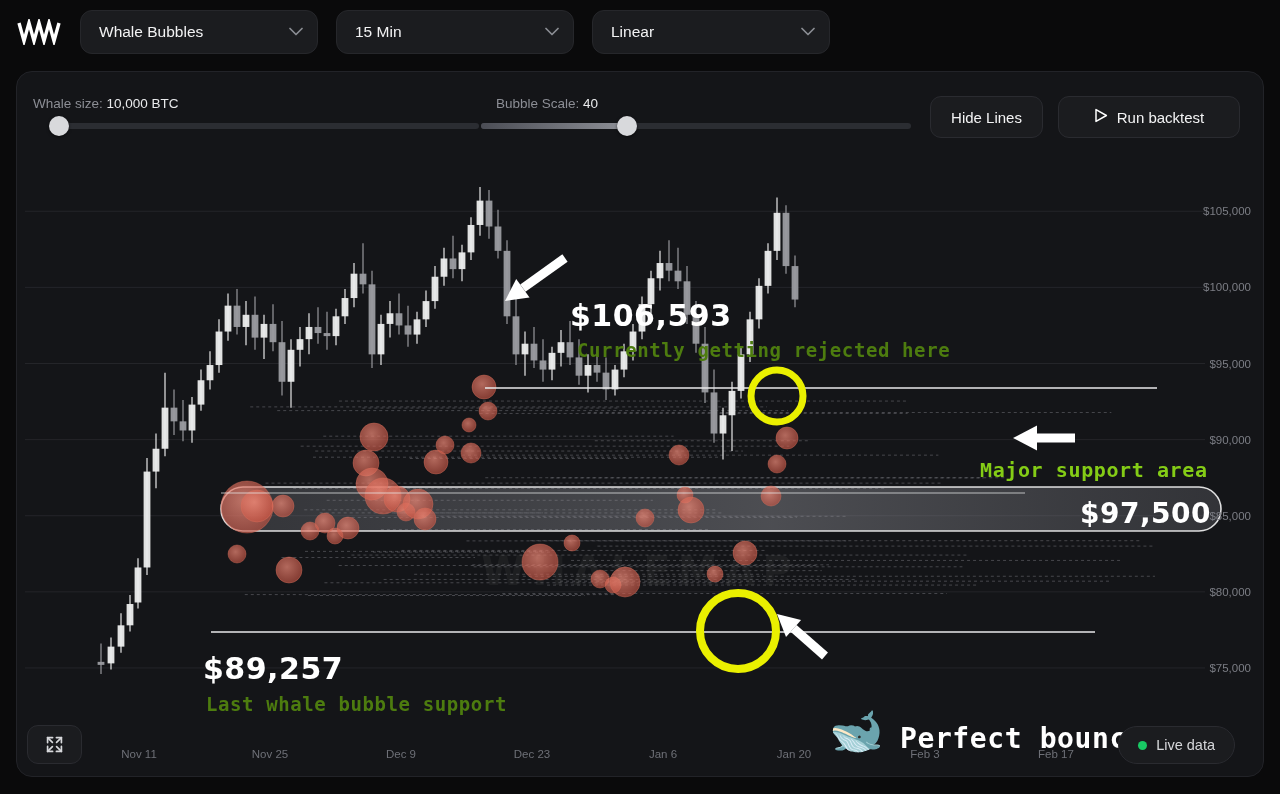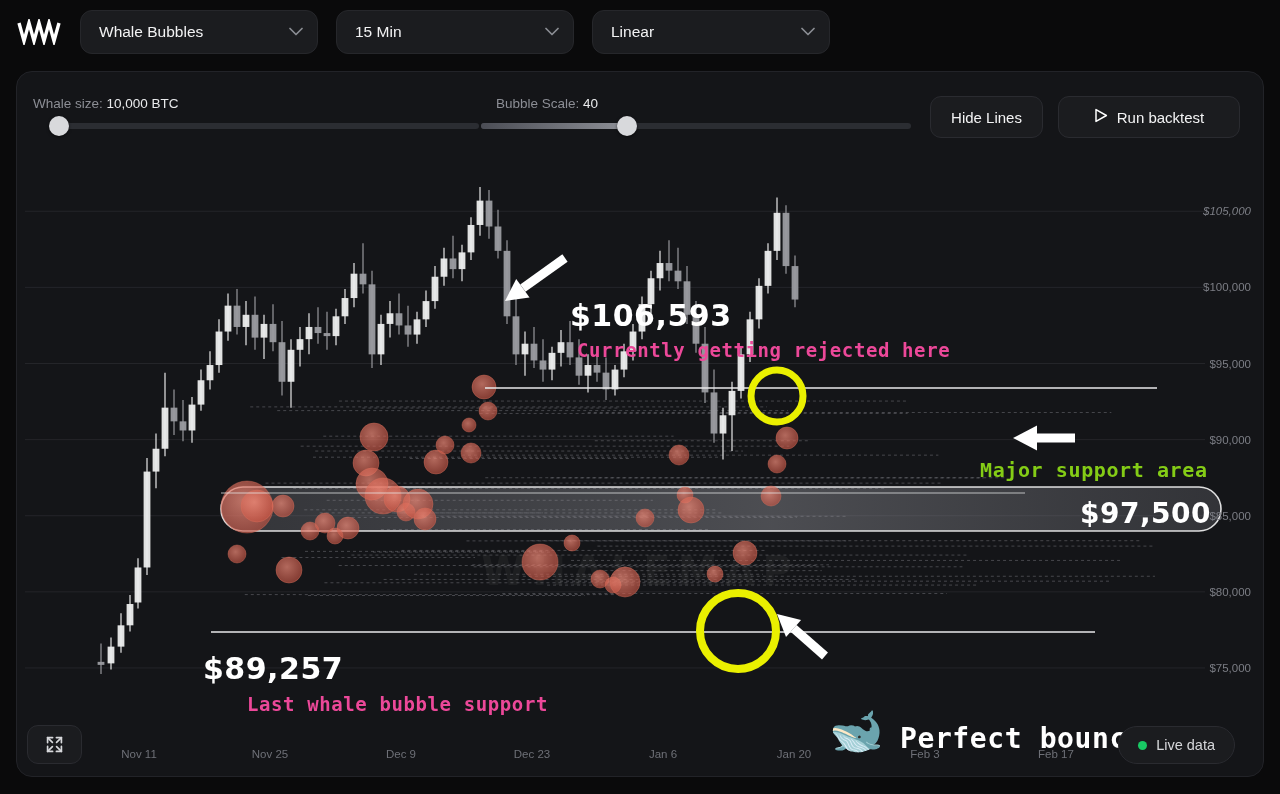--- a/index.html
+++ b/index.html
@@ -63,21 +63,21 @@
           transform: translateX(-50%); white-space: nowrap; }
 
   
   .ann { position:absolute; white-space: nowrap; pointer-events:none; }
   .ann-price {
     font-family: "DejaVu Sans", sans-serif; font-weight: 700;
     color: #ffffff; letter-spacing: .5px;
   }
   .ann-sub {
     font-family: "DejaVu Sans Mono", monospace; font-weight: 700;
-    color: #ec4899; letter-spacing: .6px;
+    color: #4d7c0f; letter-spacing: .6px;
   }
 
   
   .bottombar { position:absolute; left:0; bottom:0; width:100%; height:62px; }
   .iconbtn {
     position:absolute; width: 55px; height: 39px; border-radius: 11px;
     background:#1b1c1f; border:1px solid #2a2b30;
     display:flex; align-items:center; justify-content:center;
   }
   .livebadge {
@@ -455,21 +455,21 @@
           <line x1="540" y1="112" x2="497.8819768066272" y2="142.1845832885838" stroke="#ffffff" stroke-width="9" stroke-linecap="butt"></line>
           <polygon points="480,155 491.2179601166908,132.88595534913765 504.54599349656365,151.48321122802997" fill="#ffffff"></polygon>
           <line x1="1050" y1="292" x2="1012" y2="292" stroke="#ffffff" stroke-width="9" stroke-linecap="butt"></line>
           <polygon points="988,292 1012,279.52 1012,304.48" fill="#ffffff"></polygon>
           <line x1="800" y1="510" x2="768.5566872835514" y2="482.4871013731074" stroke="#ffffff" stroke-width="9" stroke-linecap="butt"></line>
           <polygon points="752,468 776.0899799975672,473.8776239856607 761.0233945695355,491.0965787605541" fill="#ffffff"></polygon>
         </g>
     </svg>
 
     <div id="ylabels">
-        <div class="ylab" style="top: 65.2778px; font-style: italic;">$105,000</div>
+        <div class="ylab" style="top: 65.2778px;">$105,000</div>
         <div class="ylab" style="top: 141.389px;">$100,000</div>
         <div class="ylab" style="top: 217.5px;">$95,000</div>
         <div class="ylab" style="top: 293.611px;">$90,000</div>
         <div class="ylab" style="top: 369.722px;">$85,000</div>
         <div class="ylab" style="top: 445.833px;">$80,000</div>
         <div class="ylab" style="top: 521.944px;">$75,000</div>
       </div>
     <div id="xlabels">
         <div class="xlab" style="left: 122px;">Nov 11</div>
         <div class="xlab" style="left: 253px;">Nov 25</div>
@@ -481,21 +481,21 @@
         <div class="xlab" style="left: 1039px;">Feb 17</div>
       </div>
 
     <div class="ann ann-price" style="left:553px; top:152px; font-size:30px;">$106,593</div>
     <div class="ann ann-sub" style="left:560px; top:193px; font-size:19px;">Currently getting rejected here</div>
 
     <div class="ann ann-sub" style="left:963px; top:312px; font-size:20px; color:#84cc16;">Major support area</div>
     <div class="ann ann-price" style="left:1063px; top:351px; font-size:28px;">$97,500</div>
 
     <div class="ann ann-price" style="left:186px; top:505px; font-size:30px;">$89,257</div>
-    <div class="ann ann-sub" style="left:189px; top:547px; font-size:19px;margin-left:41px;">Last whale bubble support</div>
+    <div class="ann ann-sub" style="left:189px; top:547px; font-size:19px;">Last whale bubble support</div>
 
     <div class="ann" style="left:812px; top:563px; font-size:44px; line-height:1;">🐋</div>
     <div class="ann ann-sub" style="left:883px; top:576px; font-size:28px; color:#ffffff;">Perfect bounce</div>
   </div>
 
   <div class="bottombar">
     <div class="iconbtn" style="left:10px; bottom:12px;">
       <svg width="19" height="19" viewBox="0 0 19 19">
         <g fill="none" stroke="#d7d8db" stroke-width="1.7" stroke-linecap="round" stroke-linejoin="round">
           <path d="M7.6 2.6 H2.6 V7.6"></path>

